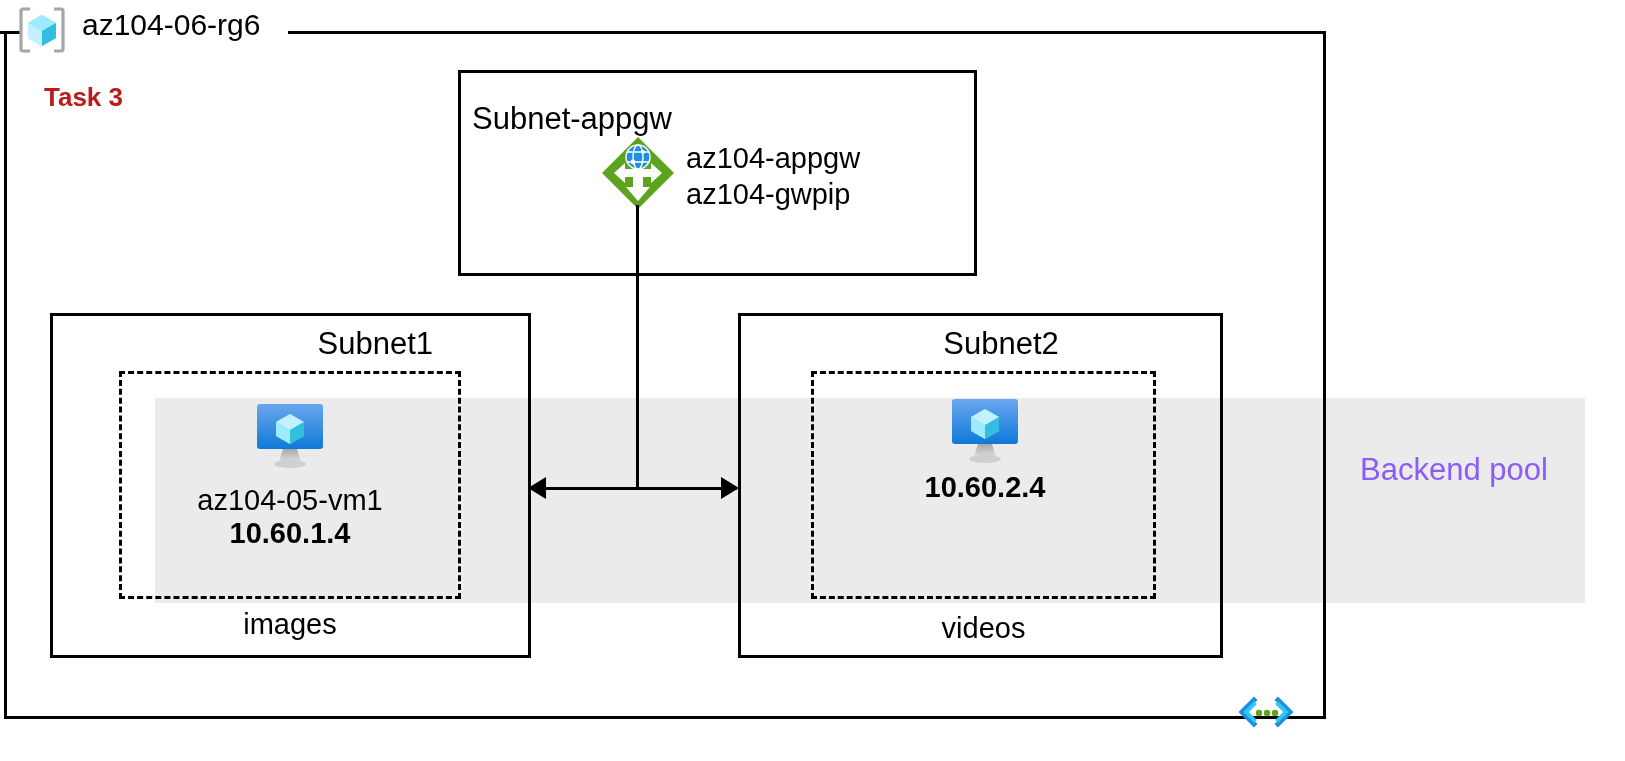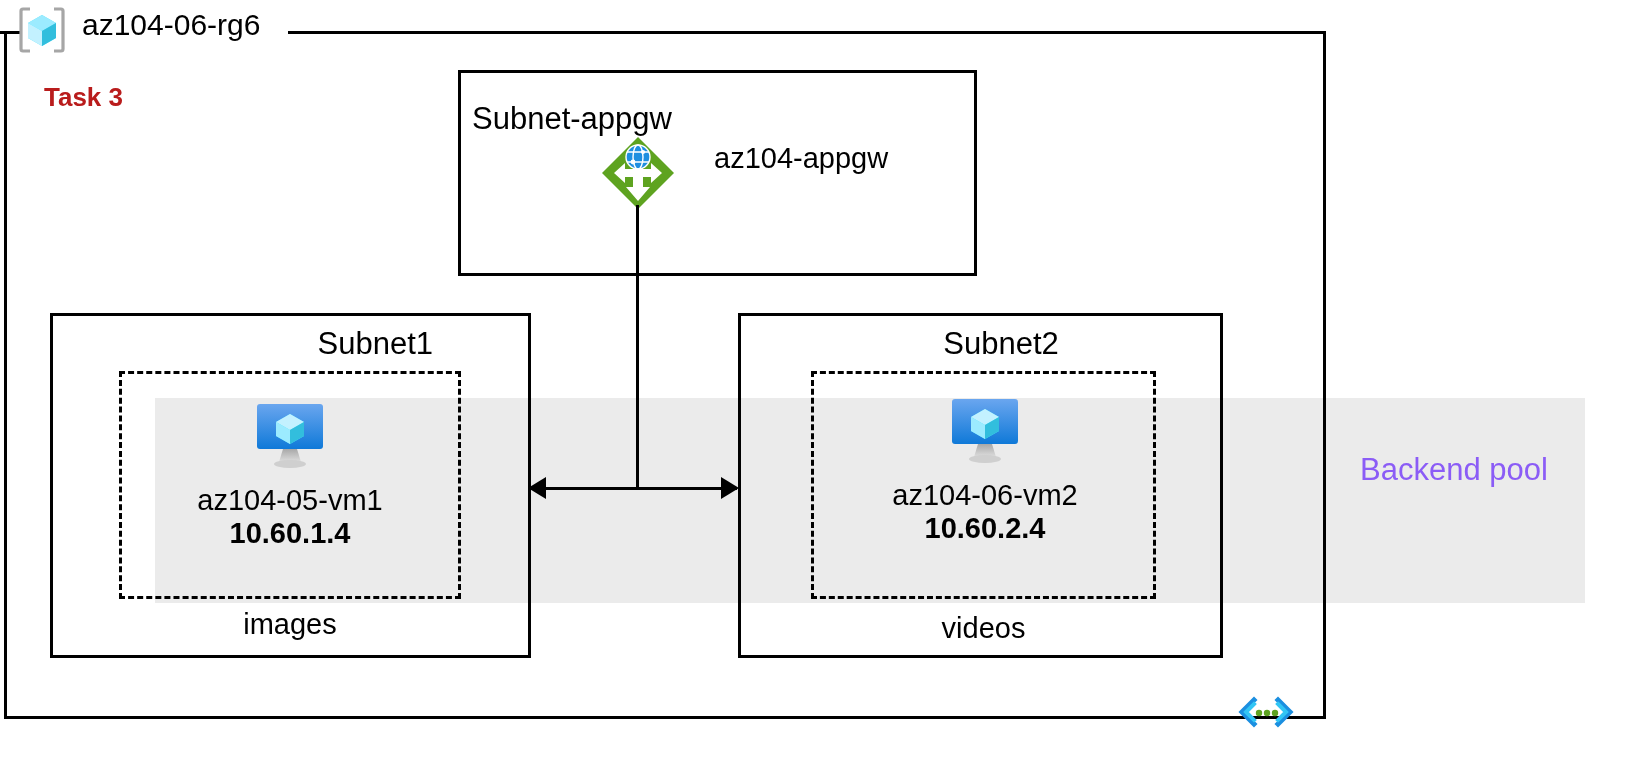--- a/index.html
+++ b/index.html
@@ -49,21 +49,21 @@
   
   .vm-block{position:absolute;text-align:center;}
   #vm1{left:160px;top:398px;width:260px;}
   #vm2{left:855px;top:393px;width:260px;}
   .vm-icon{width:78px;height:78px;margin:0 auto;display:block;}
   .vm-name{font-size:29px;line-height:1.15;margin-top:8px;white-space:nowrap;}
   .vm-ip{font-size:29px;line-height:1.15;white-space:nowrap;font-weight:bold;}
 
   
   .agw-icon{position:absolute;left:600px;top:135px;width:76px;height:76px;}
-  .agw-text{position:absolute;left:714px;top:140px;font-size:29px;line-height:1.25;white-space:nowrap;}
+  .agw-text{position:absolute;left:686px;top:140px;font-size:29px;line-height:1.25;white-space:nowrap;}
 
   
   .v-line{position:absolute;left:636px;top:205px;width:3px;height:285px;background:#000;}
   .h-line{position:absolute;left:531px;top:487px;width:206px;height:3px;background:#000;}
   .arrow-left{position:absolute;left:528px;top:477px;width:0;height:0;
               border-top:11px solid transparent;border-bottom:11px solid transparent;
               border-right:18px solid #000;}
   .arrow-right{position:absolute;left:721px;top:477px;width:0;height:0;
                border-top:11px solid transparent;border-bottom:11px solid transparent;
                border-left:18px solid #000;}
@@ -111,20 +111,21 @@
 
     <circle cx="38" cy="22" r="12" fill="#1f8fe0"></circle>
     <circle cx="38" cy="22" r="12" fill="none" stroke="#ffffff" stroke-width="1.4"></circle>
     <ellipse cx="38" cy="22" rx="5" ry="12" fill="none" stroke="#ffffff" stroke-width="1.4"></ellipse>
     <path d="M27 17 H49 M27 27 H49" stroke="#ffffff" stroke-width="1.4" fill="none"></path>
     <circle cx="33" cy="27" r="2.4" fill="#ffffff"></circle>
     <circle cx="43" cy="17" r="2.1" fill="#ffffff"></circle>
   </svg>
   <div class="agw-text">
     <div>az104-appgw</div>
+    <div>az104-gwpip</div>
   </div>
 
   <div class="v-line"></div>
   <div class="h-line"></div>
   <div class="arrow-left"></div>
   <div class="arrow-right"></div>
 
   <div class="subnet-box" id="subnet1"></div>
   <div class="subnet-title" id="t-s1">Subnet1</div>
   <div class="dashed" id="dash1"></div>
@@ -169,21 +170,20 @@
         </linearGradient>
       </defs>
       <rect x="6" y="6" width="66" height="45" rx="3" fill="url(#vmg2)"></rect>
       <path d="M32 51 h14 l4 13 h-22 z" fill="url(#vms2)"></path>
       <ellipse cx="39" cy="66" rx="16" ry="4" fill="#cfcfcf"></ellipse>
       <polygon points="39,16 53,24 53,38 39,46 25,38 25,24" fill="#50e6ff"></polygon>
       <polygon points="39,16 53,24 39,32 25,24" fill="#c3f1ff"></polygon>
       <polygon points="39,32 53,24 53,38 39,46" fill="#32bedd"></polygon>
       <polygon points="39,32 25,24 25,38 39,46" fill="#9cebff"></polygon>
     </svg>
-    <div class="vm-name">az104-06-vm2</div>
     <div class="vm-ip">10.60.2.4</div>
   </div>
   <div class="foot-label" id="f2">videos</div>
 
   <svg class="code-mark" viewBox="0 0 56 34">
     <path d="M16 6 L4 18 L16 30" fill="none" stroke="#1b8fe0" stroke-width="5" stroke-linecap="square"></path>
     <path d="M16 10 L8 18 L16 26" fill="none" stroke="#32c5f4" stroke-width="4" stroke-linecap="square"></path>
     <path d="M40 6 L52 18 L40 30" fill="none" stroke="#1b8fe0" stroke-width="5" stroke-linecap="square"></path>
     <path d="M40 10 L48 18 L40 26" fill="none" stroke="#32c5f4" stroke-width="4" stroke-linecap="square"></path>
     <circle cx="21" cy="19" r="3.2" fill="#5ea320"></circle>

